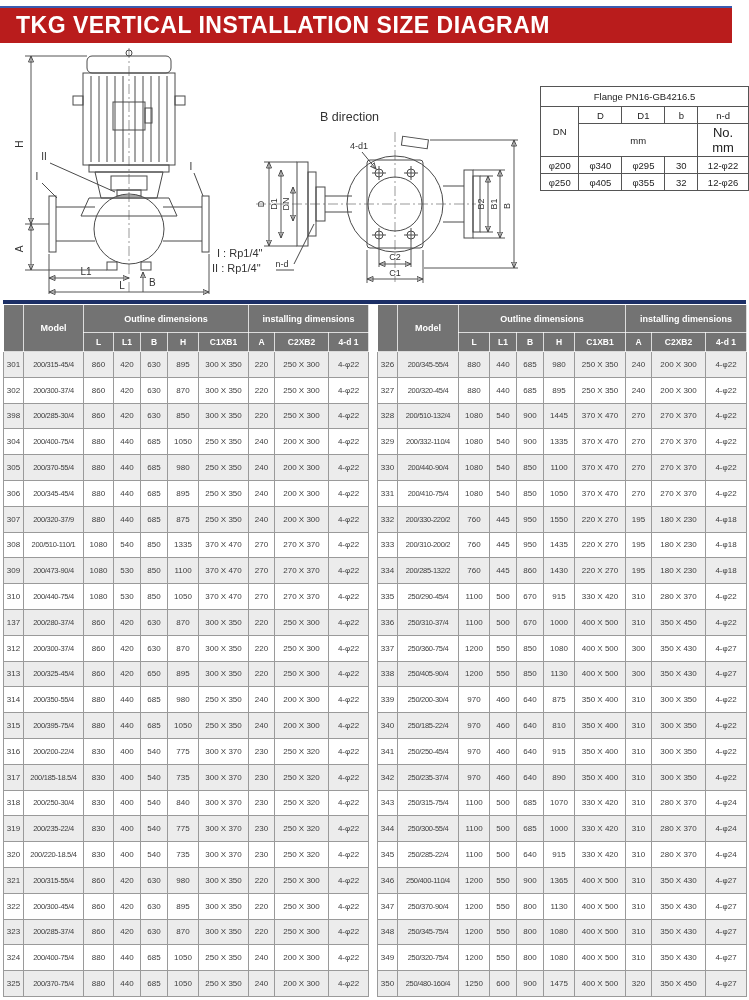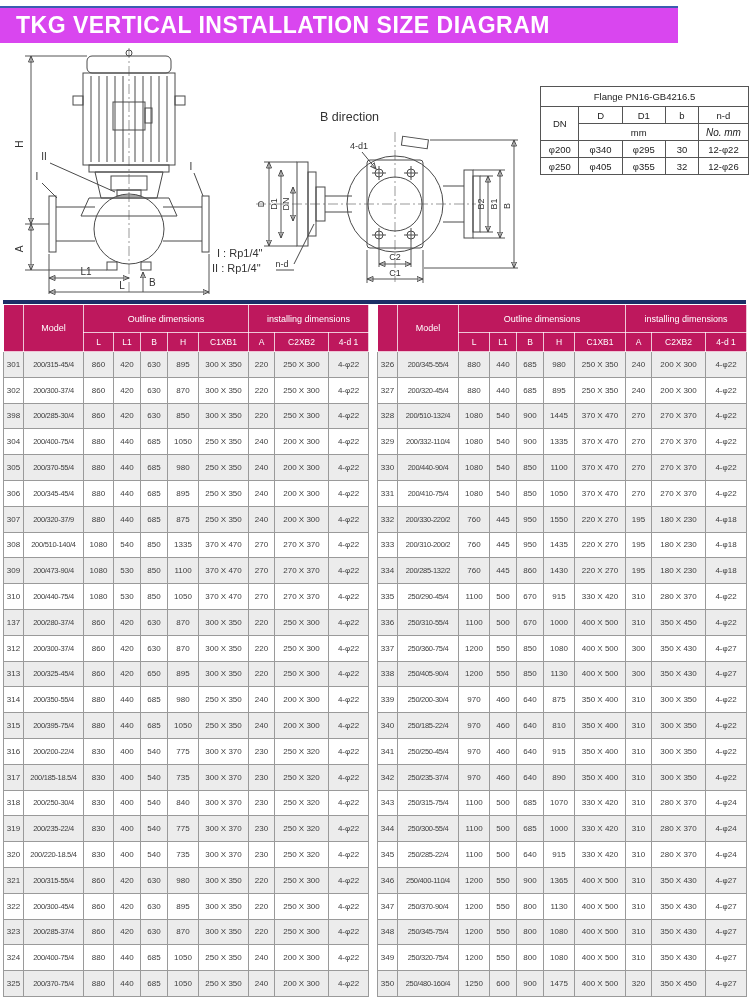--- a/index.html
+++ b/index.html
@@ -1,50 +1,50 @@
 <!DOCTYPE html>
 <html><head>
 <meta charset="utf-8">
 <style>
   html,body { margin:0; padding:0; background:#fff; }
   .page { position:relative; width:749px; height:1000px; background:#fff;
           font-family:"Liberation Sans", sans-serif; overflow:hidden; }
 
   
-  .banner { position:absolute; left:0; top:6px; width:678px; height:37px;
-            background:#d946ef; color:#fff; display:flex; align-items:center;
+  .banner { position:absolute; left:0; top:6px; width:732px; height:37px;
+            background:#b91c1c; color:#fff; display:flex; align-items:center;
             box-sizing:border-box; padding-left:16px; border-top:2px solid #3a5cb0; }
   .banner h1 { margin:0; font-size:23px; font-weight:bold; letter-spacing:.5px; }
 
   
   svg { position:absolute; }
   .dwg line, .dwg path, .dwg rect, .dwg circle { stroke:#4a4a4a; fill:none; stroke-width:1; }
   .dwg .cl { stroke:#999; }
   .dwg .dim { stroke:#555; }
   .dwg text { font-family:"Liberation Sans",sans-serif; font-size:9px; fill:#333; stroke:none; }
   .dwg text.big { font-size:10px; }
   .bdir-title { position:absolute; left:320px; top:110px; font-size:12.5px; color:#333; }
 
   .notes { position:absolute; left:212px; top:246px; font-size:11px; color:#333; line-height:15px; }
   .notes .l1 { padding-left:5px; }
 
   
   .flange-table { position:absolute; left:540px; top:86px; border-collapse:collapse;
                   font-size:9.5px; color:#222; background:#fff; }
   .flange-table td { border:1px solid #555; text-align:center; padding:1px 3px; height:14px;margin-left:32px; }
   .flange-table .ft-title { height:17px; }
-  .flange-table .sm { font-size:10px;font-style:italic; }
+  .flange-table .sm { font-size:13px; }
 
   
   .table-topbar { position:absolute; left:3px; top:300px; width:743px; height:4px; background:#1c2f66; }
   table.size { position:absolute; top:304px; border-collapse:collapse; table-layout:fixed;
                background:#fff; }
   table.size.left  { left:3px;   width:365px; }
   table.size.right { left:377px; width:369px; }
-  table.size thead th { background:#be185d; color:#fff; font-weight:normal;
+  table.size thead th { background:#737373; color:#fff; font-weight:bold;
                         border:1px solid rgba(255,255,255,.75); }
   table.size thead tr.grp th { height:25px; font-size:9px; }
   table.size thead tr.sub th { height:16px; font-size:8.5px; }
   table.size tbody td { border:1px solid #9a9a9a; text-align:center; color:#3d3d3d;
                         height:24.8px; padding:0 1px; font-size:8px; overflow:hidden;
                         white-space:nowrap; }
   table.size tbody tr.stripe td { background:#ececec; }
   table.size tbody td.model-col { font-size:7.5px; letter-spacing:-0.3px; }
 </style>
 </head>
@@ -351,21 +351,21 @@
           <td>440</td>
           <td>685</td>
           <td>875</td>
           <td>250 X 350</td>
           <td>240</td>
           <td>200 X 300</td>
           <td>4-φ22</td>
         </tr>
         <tr>
           <td>308</td>
-          <td class="model-col">200/510-140/4</td>
+          <td class="model-col">200/510-110/1</td>
           <td>1080</td>
           <td>540</td>
           <td>850</td>
           <td>1335</td>
           <td>370 X 470</td>
           <td>270</td>
           <td>270 X 370</td>
           <td>4-φ22</td>
         </tr>
         <tr class="stripe">
@@ -722,21 +722,21 @@
           <td>500</td>
           <td>670</td>
           <td>915</td>
           <td>330 X 420</td>
           <td>310</td>
           <td>280 X 370</td>
           <td>4-φ22</td>
         </tr>
         <tr class="stripe">
           <td>336</td>
-          <td class="model-col">250/310-55/4</td>
+          <td class="model-col">250/310-37/4</td>
           <td>1100</td>
           <td>500</td>
           <td>670</td>
           <td>1000</td>
           <td>400 X 500</td>
           <td>310</td>
           <td>350 X 450</td>
           <td>4-φ22</td>
         </tr>
         <tr>

